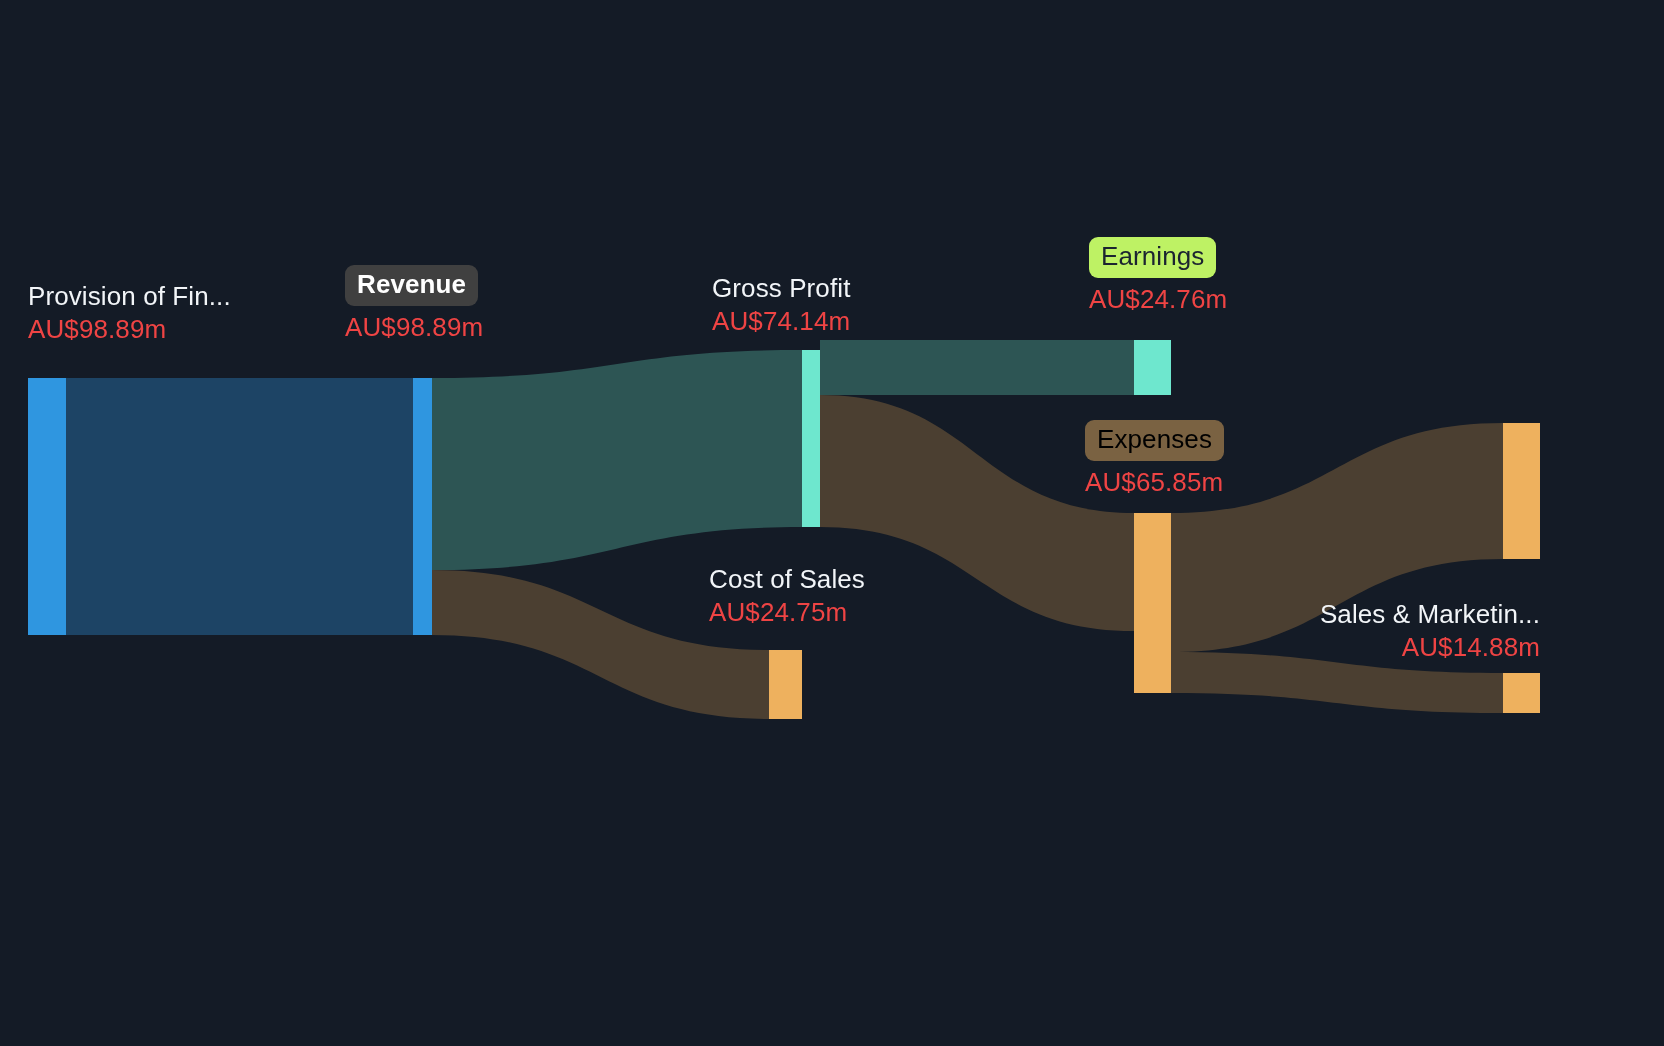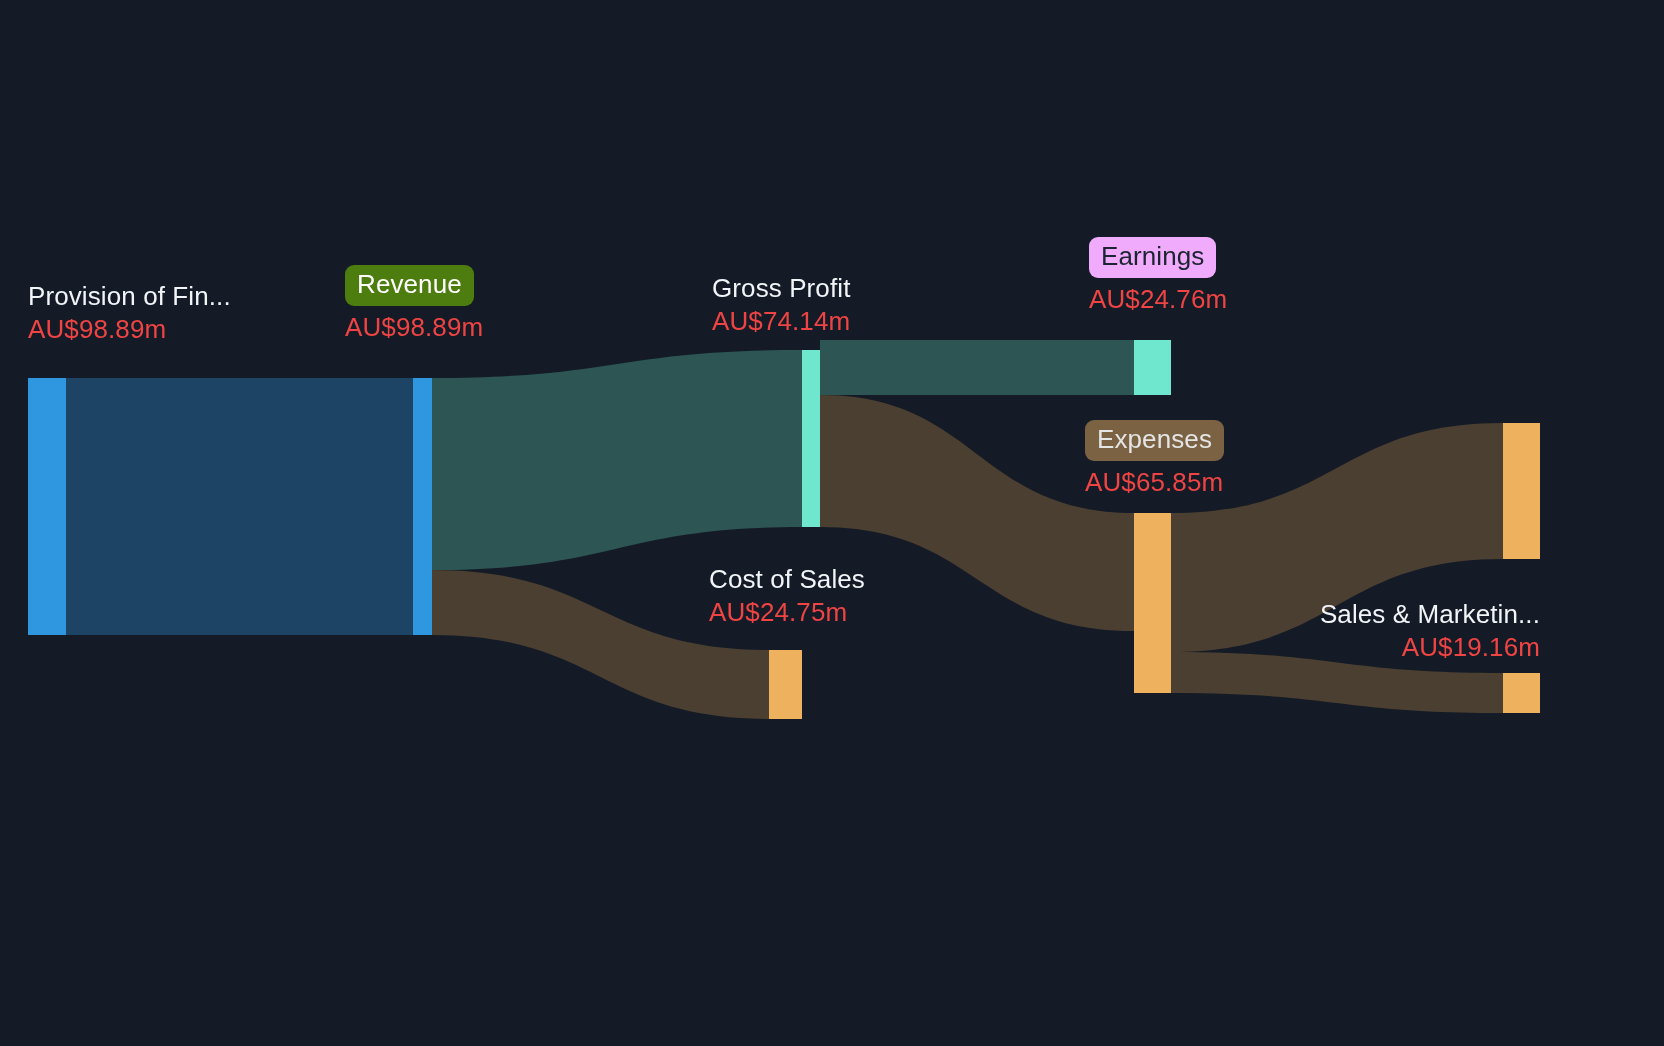--- a/index.html
+++ b/index.html
@@ -57,23 +57,23 @@
   }
   .node-label.align-right {
     text-align: right;
   }
   .pill-label .nm {
     display: inline-block;
     border-radius: 9px;
     padding: 5px 12px 7px 12px;
     font-size: 26px;
   }
-  .pill-blue .nm { background: #4d7c0f; color: #ffffff; }
-  .pill-mint .nm { background: #f0abfc; color: #1b2430; }
-  .pill-brown .nm { background: #7a6242; color: #e5e5e5; }
+  .pill-blue .nm { background: #404040; color: #ffffff; font-weight: bold; }
+  .pill-mint .nm { background: #bef264; color: #1b2430; }
+  .pill-brown .nm { background: #7a6242; color: #000000; }
   .pill-label .val { margin-top: 7px; }
 </style>
 </head>
 <body>
 
 <div id="sankey-root">
 
   <svg class="sankey-canvas" viewBox="0 0 1664 1046" xmlns="http://www.w3.org/2000/svg">
 
     <g>
@@ -158,17 +158,17 @@
     </div>
 
     <div class="node-label pill-label pill-brown" style="left:1085px; top:420px;">
       <span class="nm">Expenses</span>
       <span class="val">AU$65.85m</span>
     </div>
 
 
     <div class="node-label align-right" style="right:124px; top:600px;">
       <span class="nm">Sales &amp; Marketin...</span>
-      <span class="val">AU$19.16m</span>
+      <span class="val">AU$14.88m</span>
     </div>
 
   </div>
 </div>
 
 </body></html>

